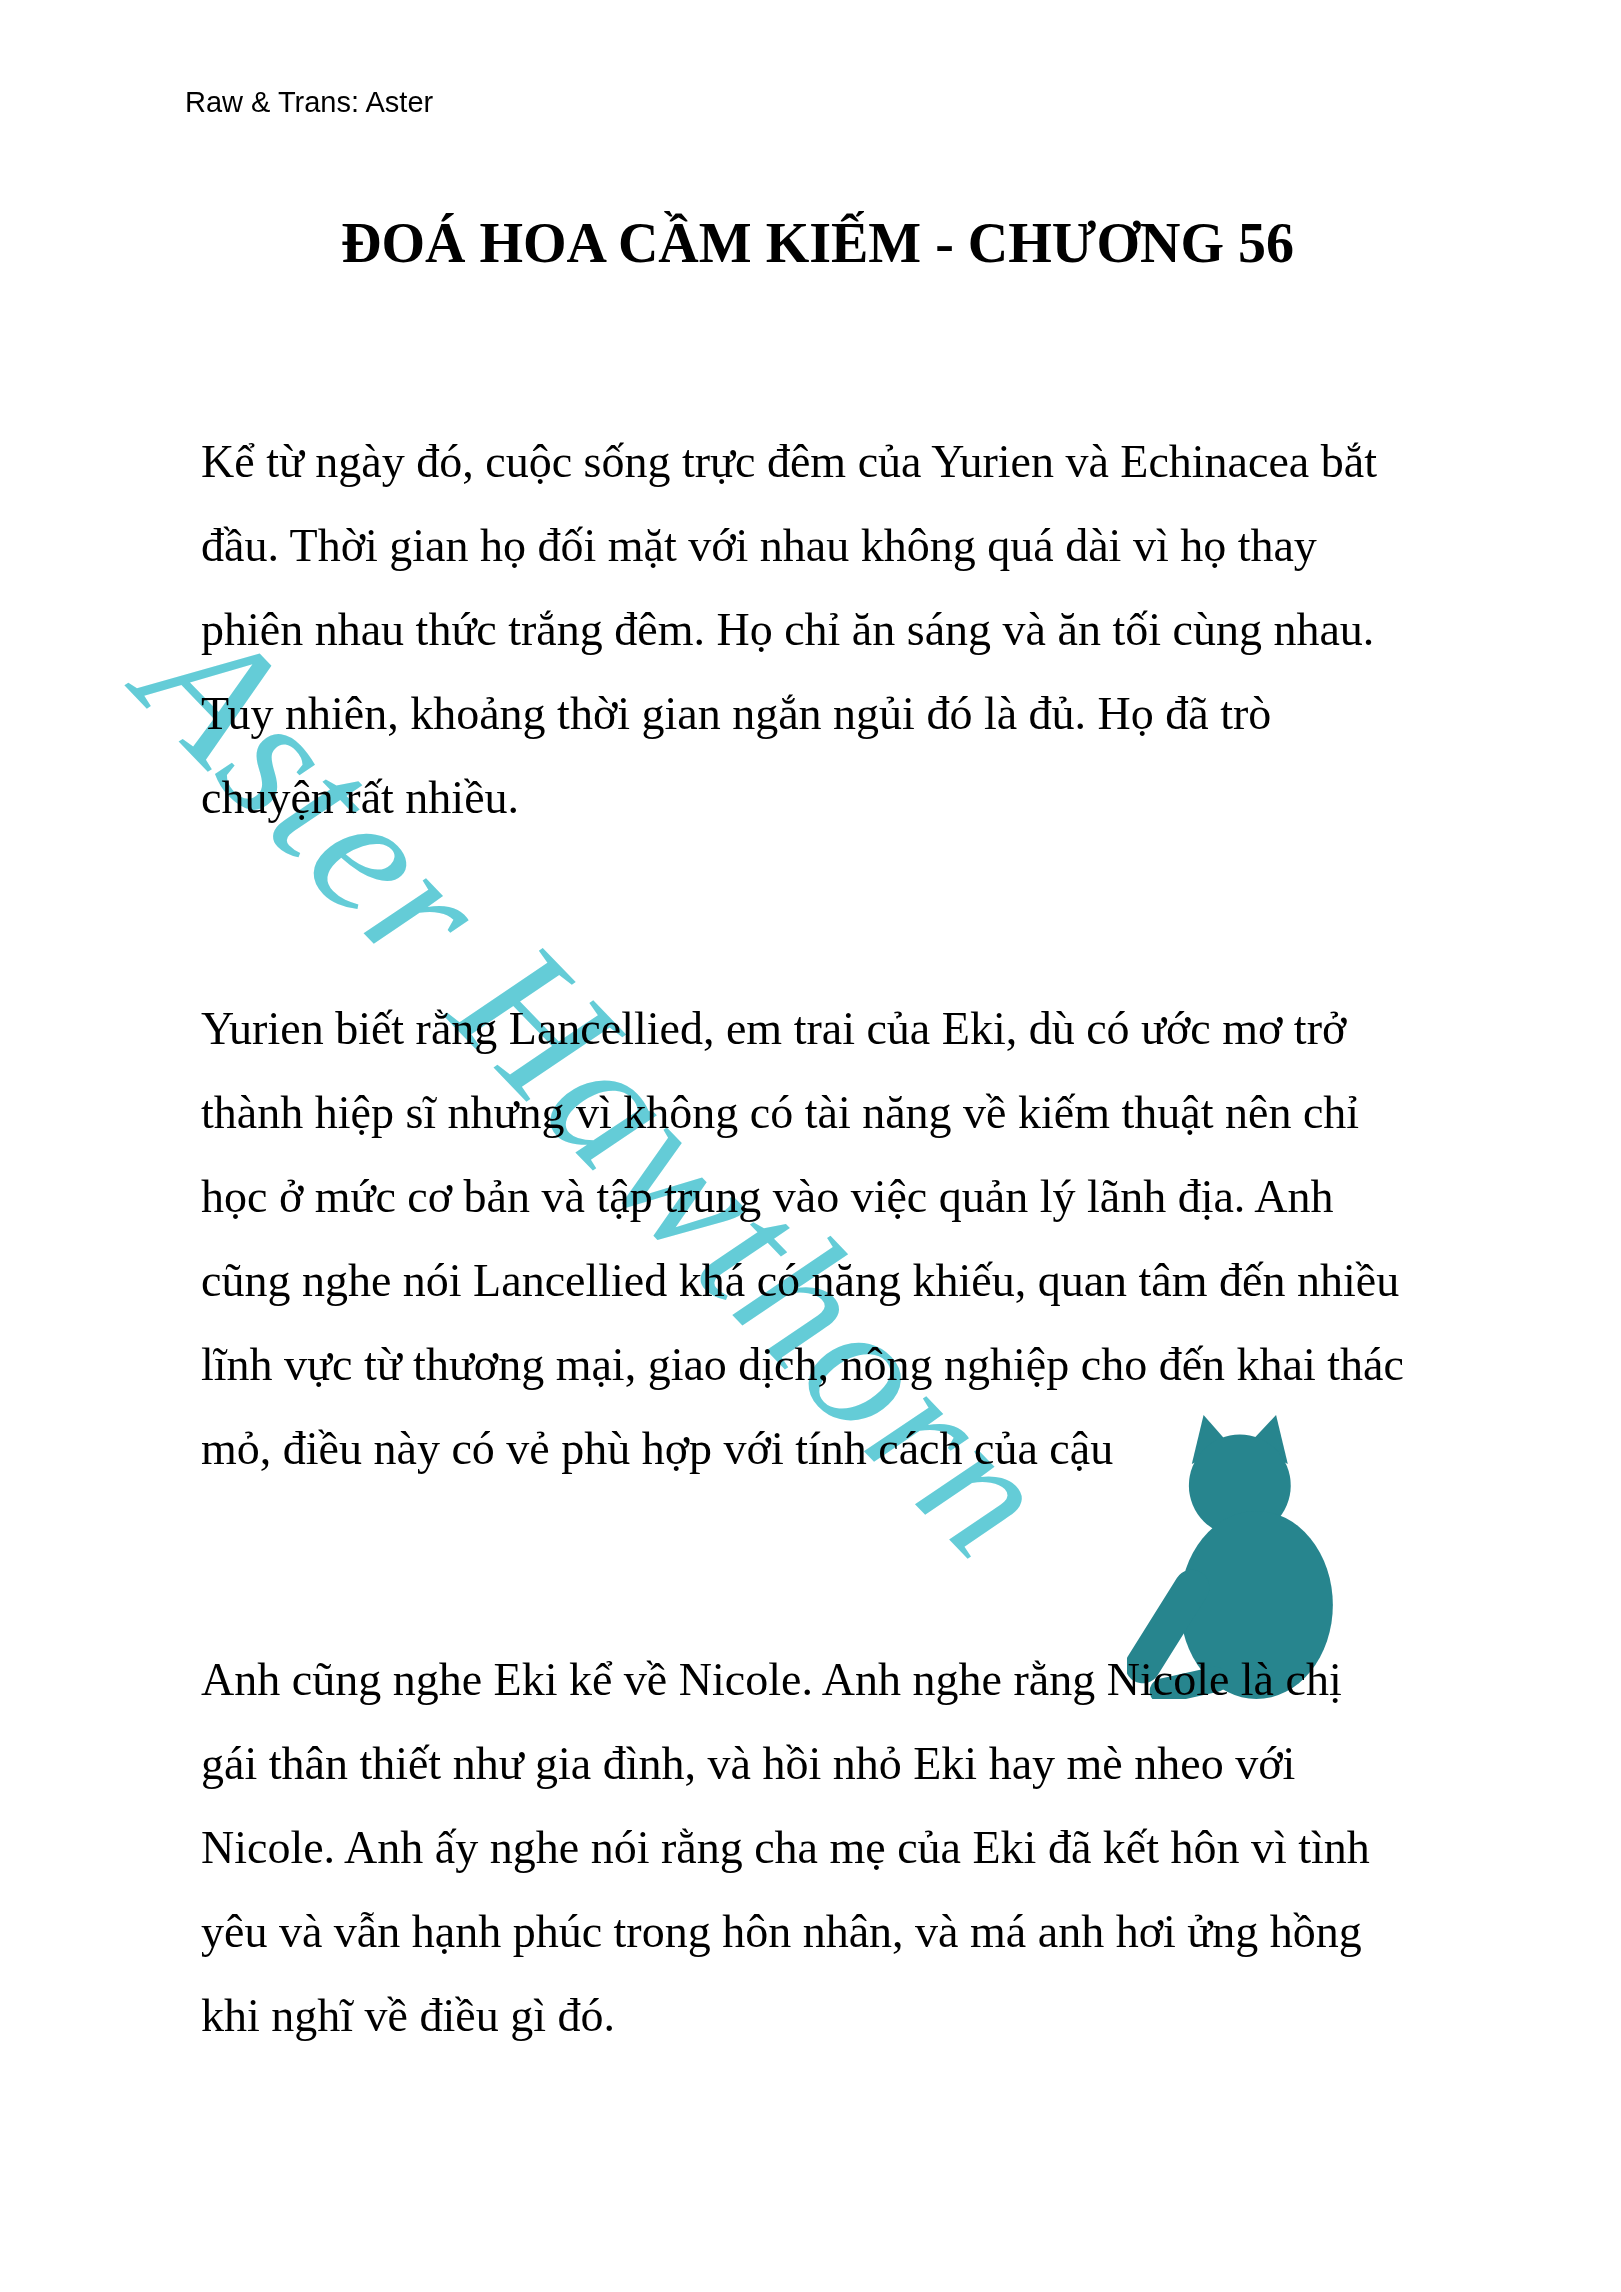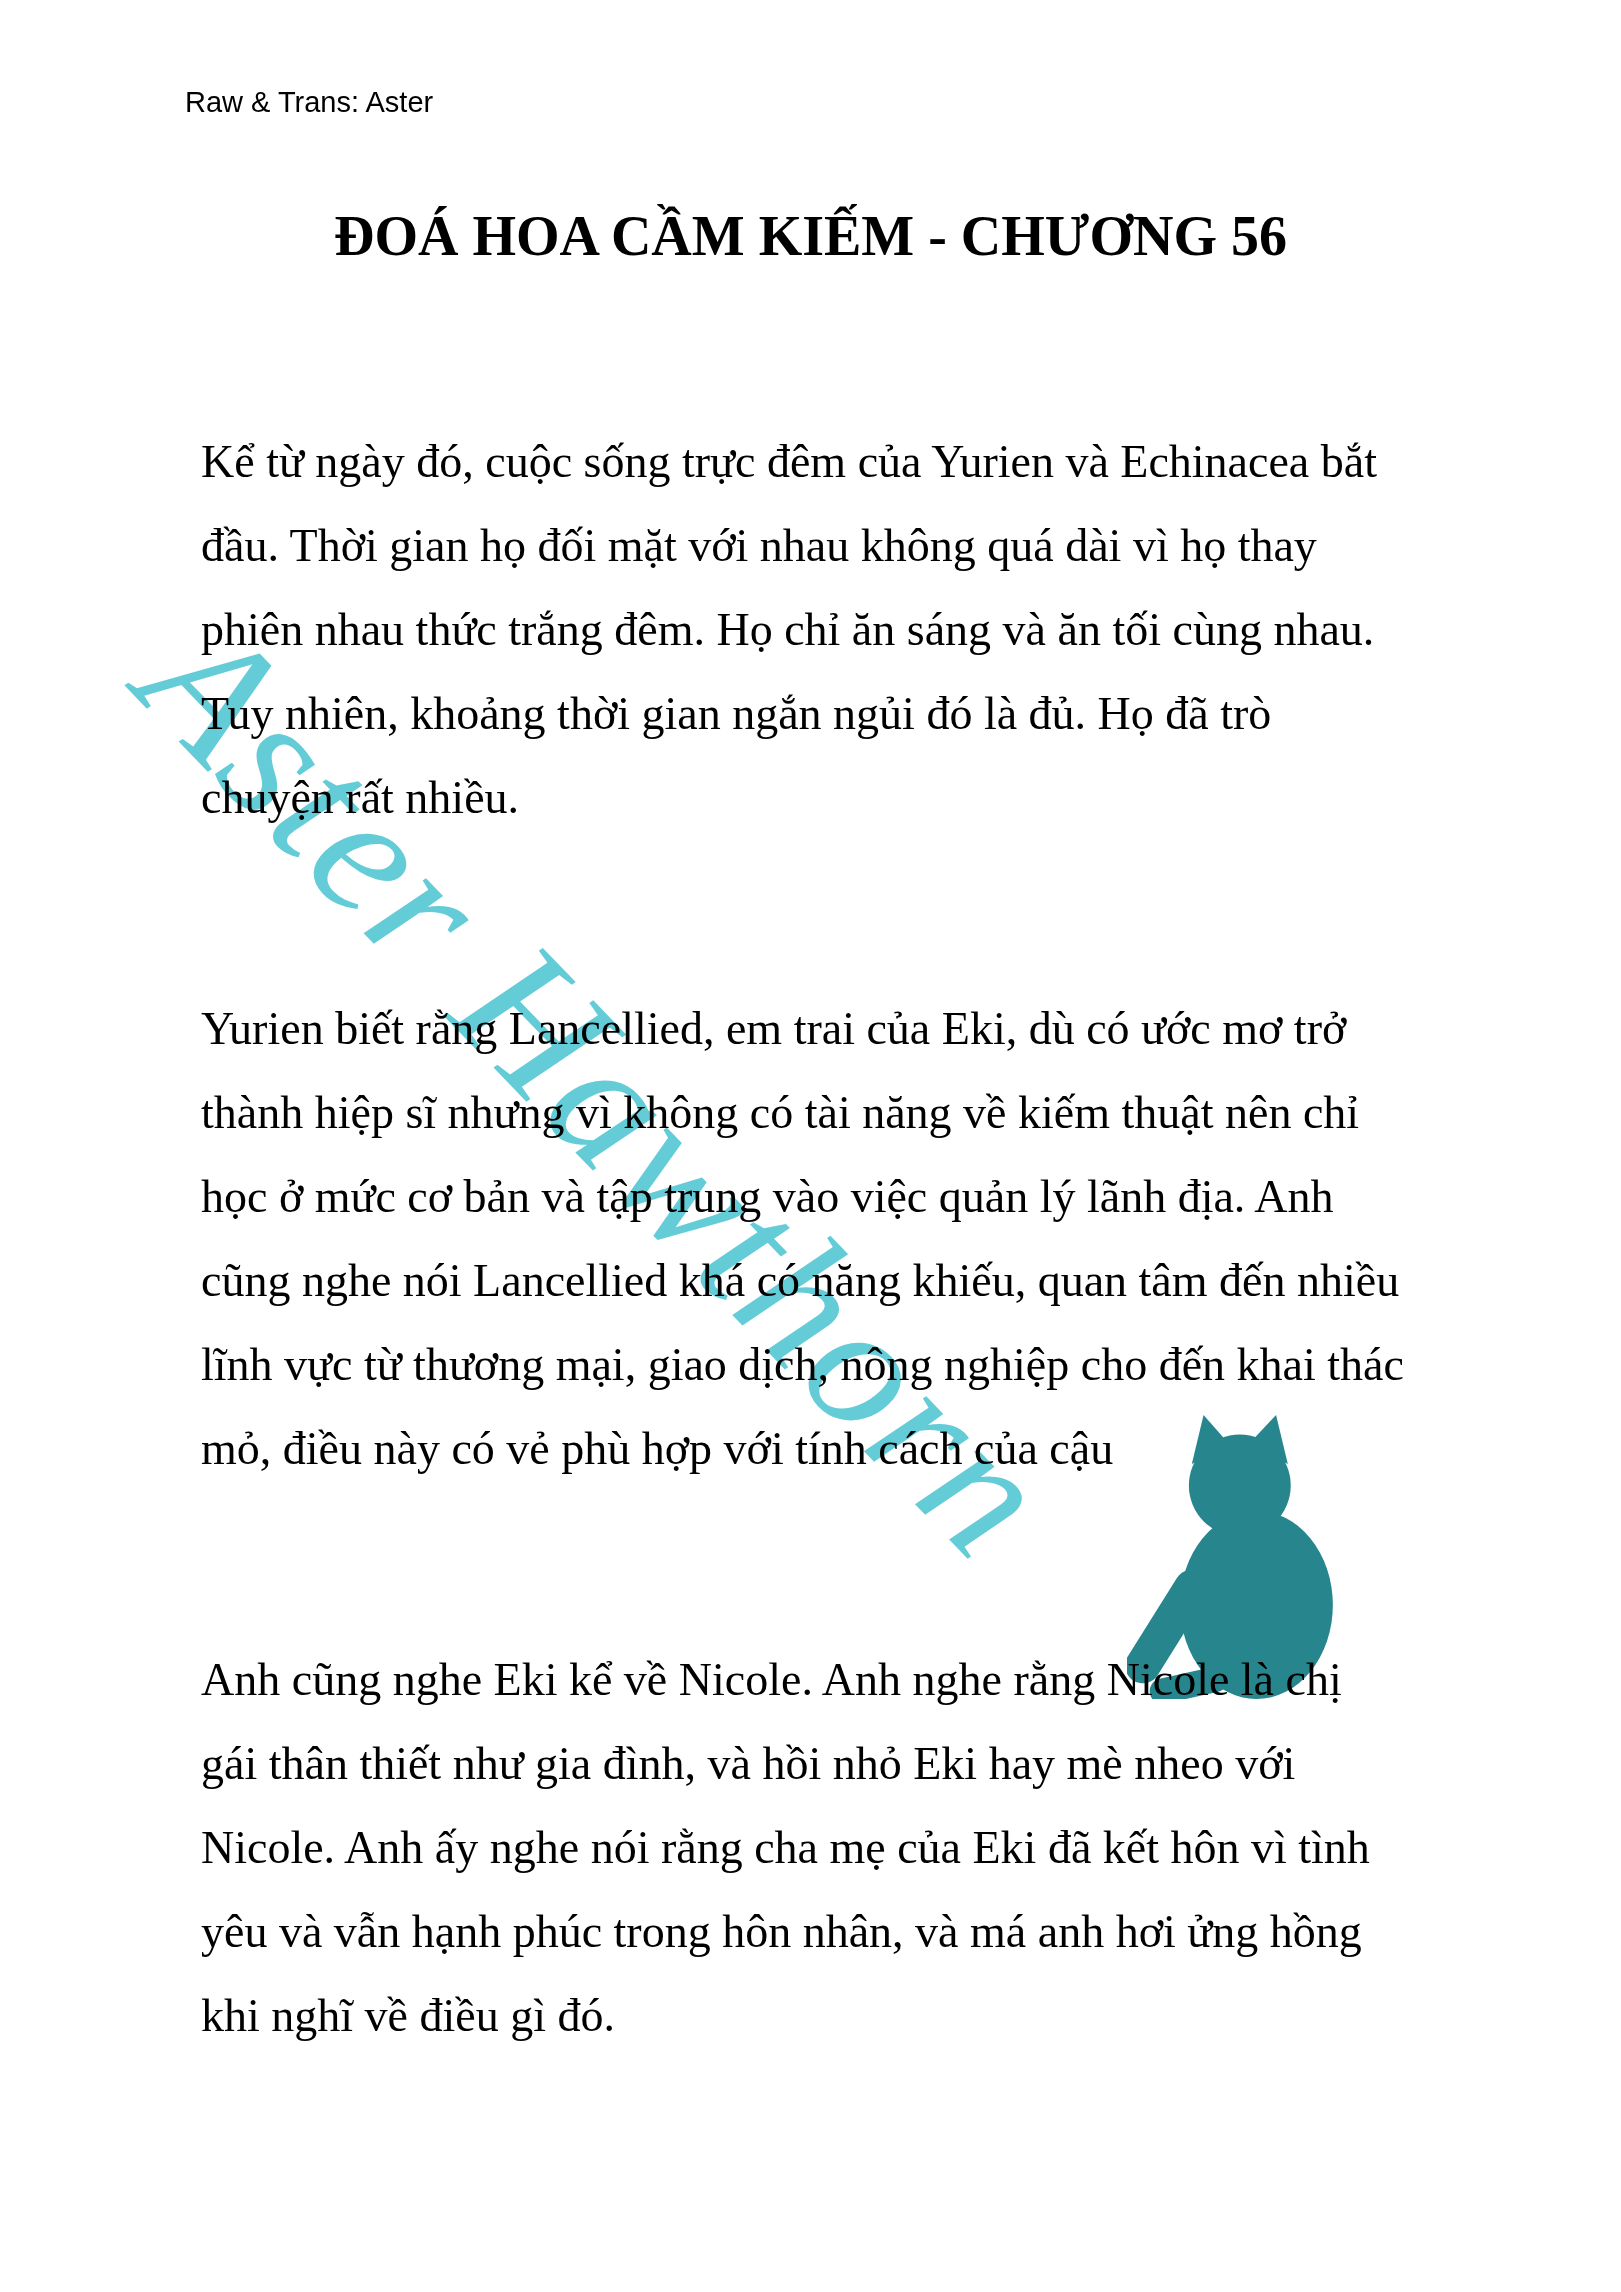--- a/index.html
+++ b/index.html
@@ -46,21 +46,21 @@
     top: 86px;
     font-family: "Liberation Sans", "DejaVu Sans", sans-serif;
     font-size: 29px;
     z-index: 2;
   }
   .title {
     position: absolute;
     left: 201px;
     width: 1201px;
     top: 194px;
-    margin: 9px;
+    margin: 16px;
     text-align: center;
     font-size: 56px;
     font-weight: bold;
     line-height: 1.2;
     z-index: 2;
   }
   .content {
     position: absolute;
     left: 201px;
     top: 420px;

